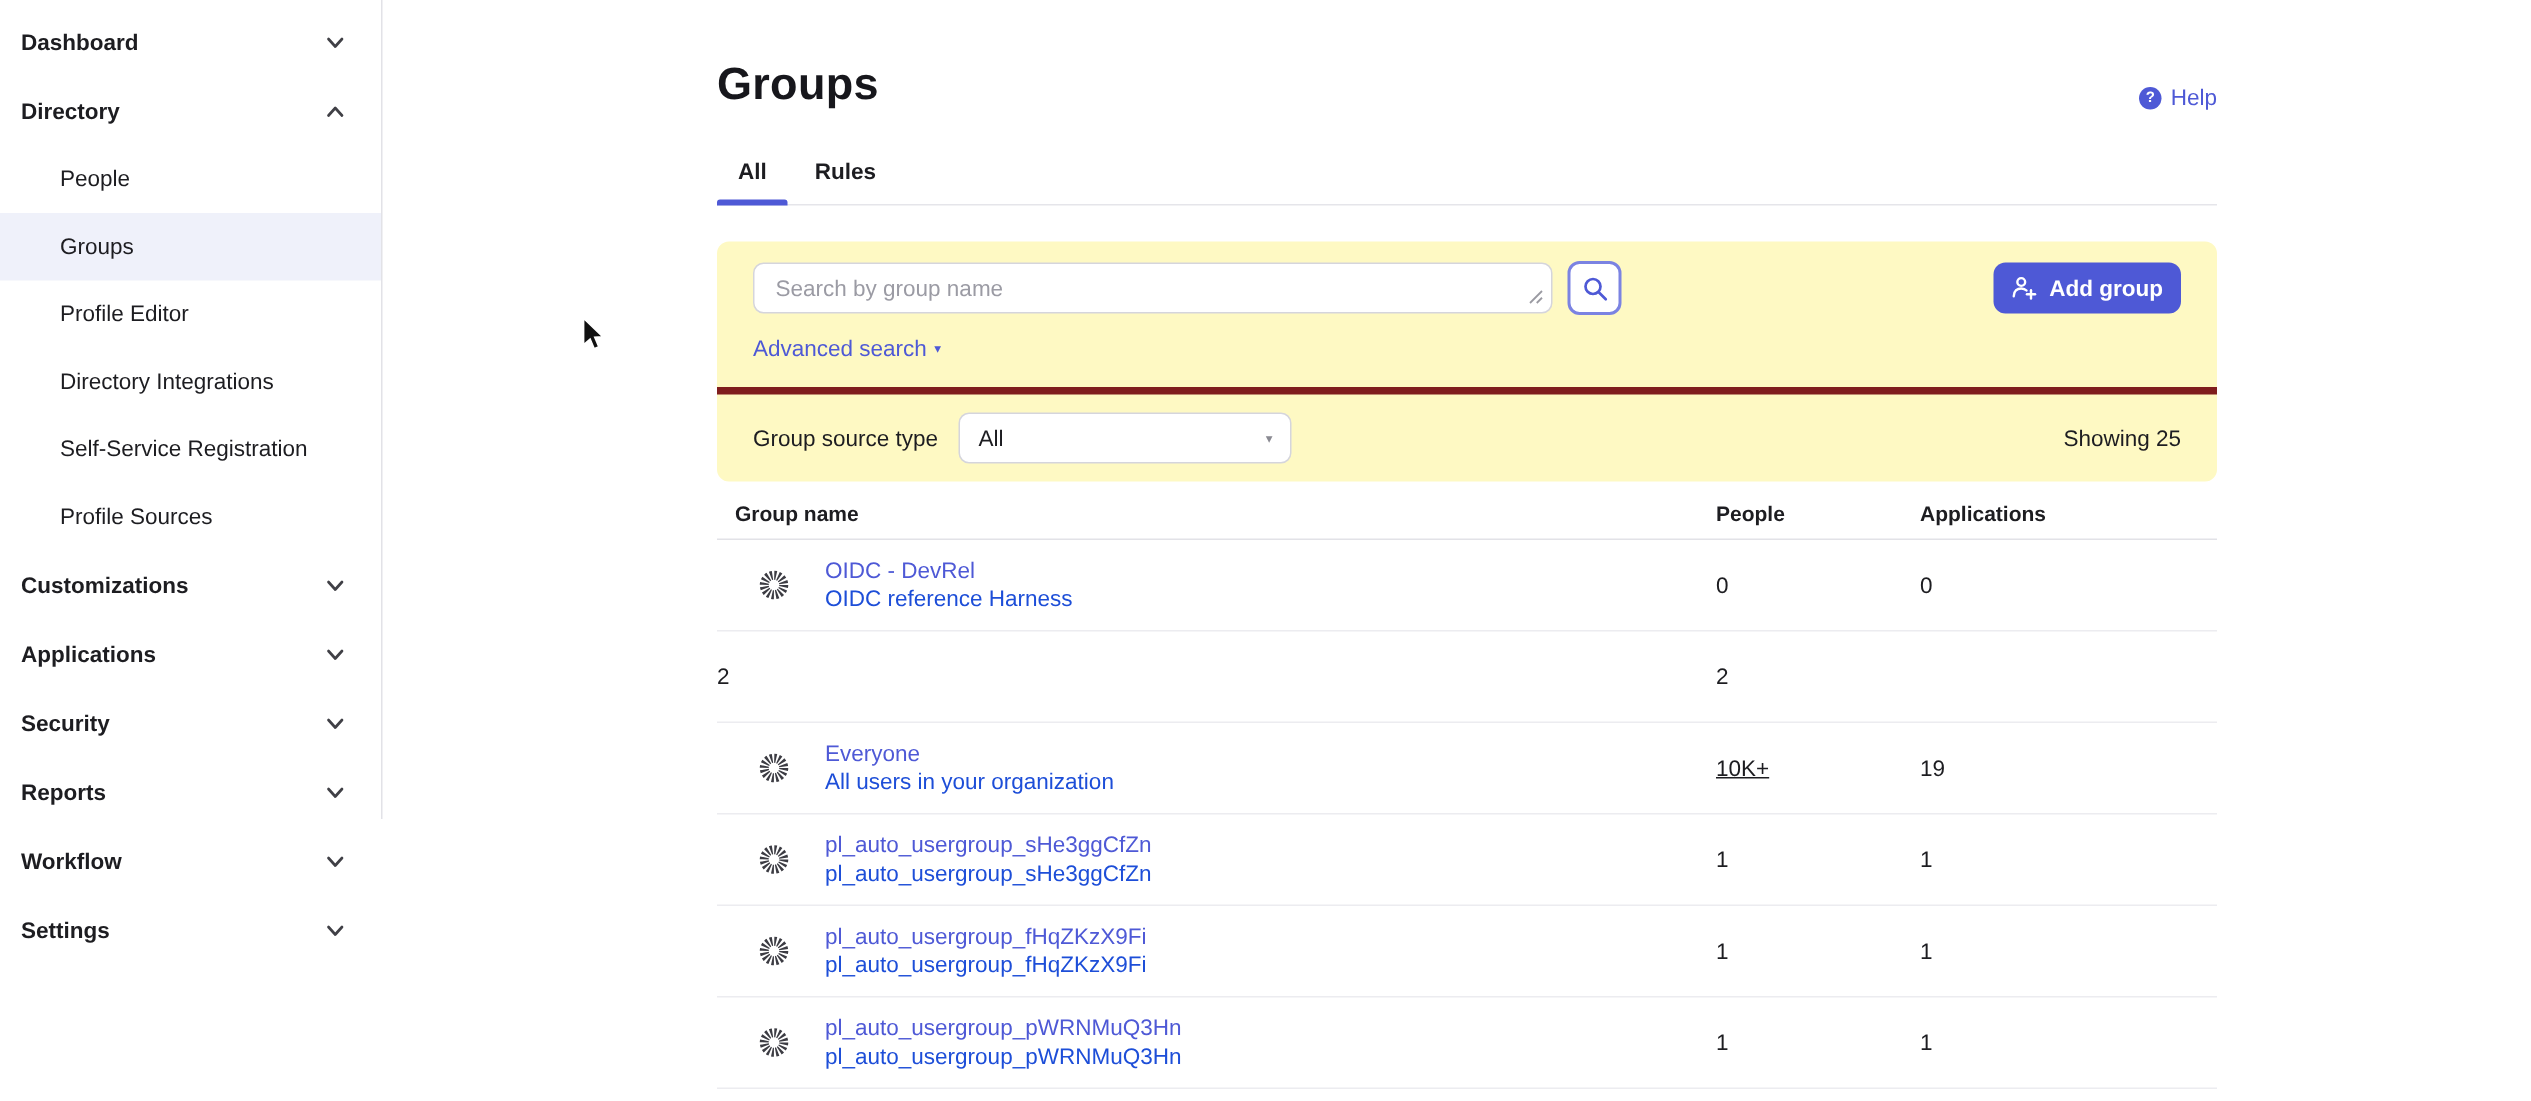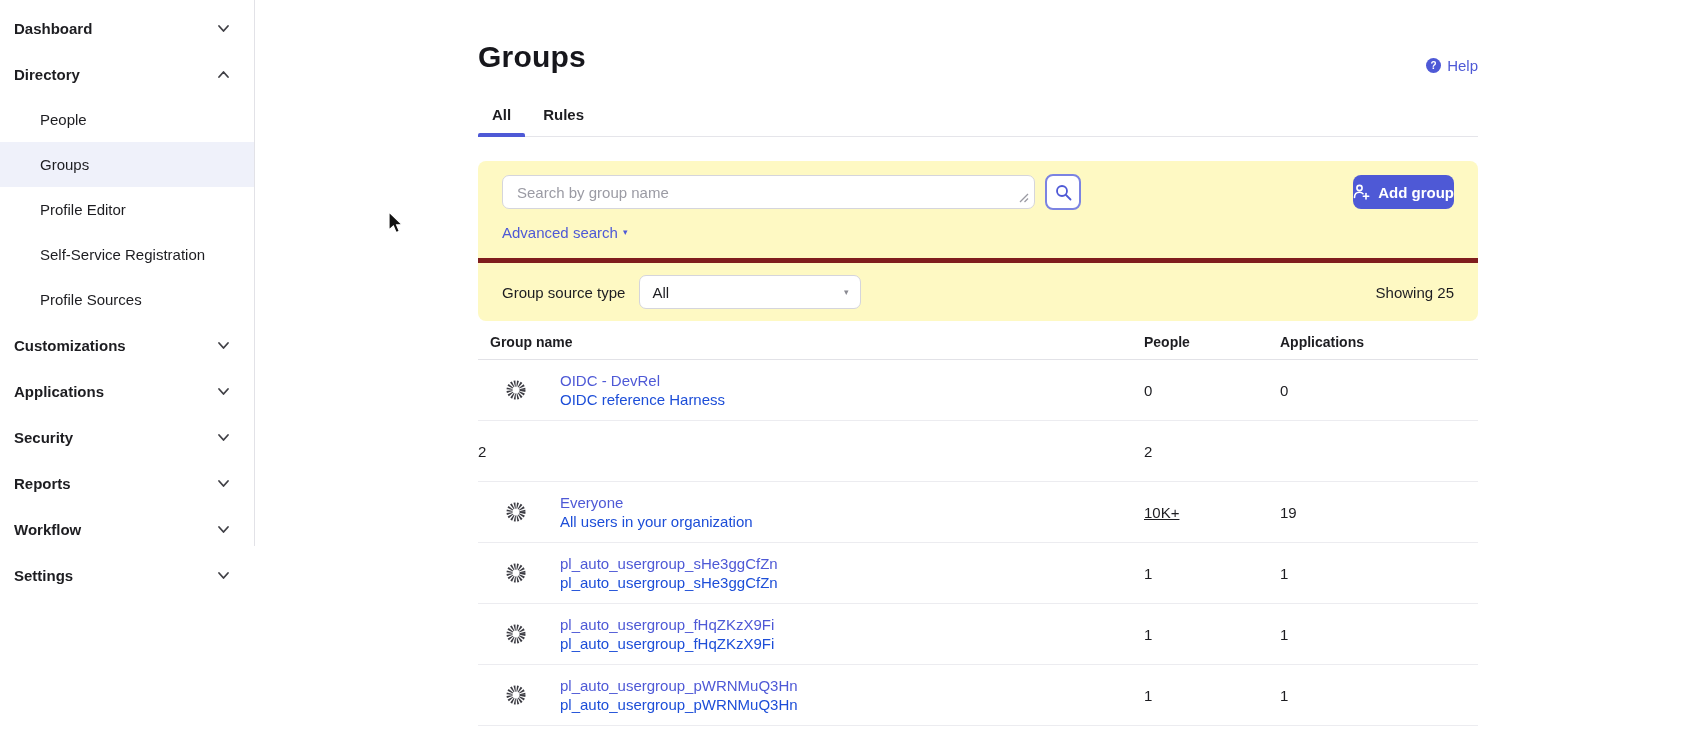--- a/index.html
+++ b/index.html
@@ -33,42 +33,42 @@
   .card { margin-top:24px; background:#fef9c3; border-radius:8px; overflow:hidden; }
   .card-top { padding:13px 24px 16px 24px; }
   .search-row { display:flex; align-items:center; }
   .search-wrap { position:relative; width:533px; }
   .search-input { width:533px; height:34px; border:1px solid #d5d5dc; border-radius:7px;
     padding:0 26px 0 14px; font-size:15px; font-family:inherit; color:#1d1d21; background:#fff; resize:none; }
   .search-input::placeholder { color:#9b9ba4; }
   .grip { position:absolute; right:6px; bottom:6px; }
   .search-btn { margin-left:10px; width:36px; height:36px; background:#fff; border:2px solid #7b83e2;
     border-radius:8px; display:flex; align-items:center; justify-content:center; cursor:pointer; }
-  .add-group-btn { margin-left:auto; height:34px; padding:0 0; background:#4e59d6; border:none;
+  .add-group-btn { margin-left:auto; height:34px; padding:0 12px; background:#4e59d6; border:none;
     border-radius:8px; color:#fff; font-size:15px; font-weight:700; font-family:inherit;
     display:flex; align-items:center; gap:8px; cursor:pointer; }
   .advanced { margin-top:14px; display:inline-flex; align-items:center; gap:5px;
     color:#4e59d6; font-size:15px; cursor:pointer; }
   .caret-down { font-size:9px; line-height:1; }
 
   .card-bottom { border-top:5px solid #7f1d1d; padding:12px 24px; display:flex; align-items:center; }
   .src-label { font-size:15px; }
   .select { margin-left:14px; width:222px; height:34px; background:#fff; border:1px solid #d5d5dc;
     border-radius:7px; display:flex; align-items:center; padding:0 12px; font-size:15px; cursor:pointer; }
   .select .caret-down { margin-left:auto; color:#8a8a92; }
   .showing { margin-left:auto; font-size:15px; }
 
   
   .table { margin-top:13px; }
   .thead, .trow { display:grid; grid-template-columns:666px 136px 1fr; align-items:center; }
   .thead { border-bottom:1px solid #e2e2e7; padding-bottom:9px; }
   .th { font-size:14px; font-weight:700; }
   .th.name { padding-left:12px; }
   .trow { height:61px; border-bottom:1px solid #ececf0; }
-  .name-cell { display:flex; align-items:center; padding-left:27px;gap:10px; }
+  .name-cell { display:flex; align-items:center; padding-left:27px; }
   .g-icon { width:22px; height:22px; margin-right:23px; flex:none; }
   .name-lines { display:flex; flex-direction:column; gap:2px; }
   .g-name { font-size:15px; color:#4e59d6; cursor:pointer; text-decoration:none; }
   .g-desc { font-size:15px; color:#1d4ed8; }
   .num { font-size:15px; }
   .num .link { text-decoration:underline; cursor:pointer; }
 
   .cursor { position:absolute; left:388px; top:211px; pointer-events:none; z-index:9; }
 </style>
 </head>
@@ -106,20 +106,23 @@
     <div class="nav-sub">
       <span>People</span>
     </div>
     <div class="nav-sub selected">
       <span>Groups</span>
     </div>
     <div class="nav-sub">
       <span>Profile Editor</span>
     </div>
     <div class="nav-sub">
+      <span>Directory Integrations</span>
+    </div>
+    <div class="nav-sub">
       <span>Self-Service Registration</span>
     </div>
     <div class="nav-sub">
       <span>Profile Sources</span>
     </div>
     <div class="nav-item">
       <span>Customizations</span>
       <svg class="chev" viewBox="0 0 13 13">
           <use href="#chev-down"></use>
         </svg>

